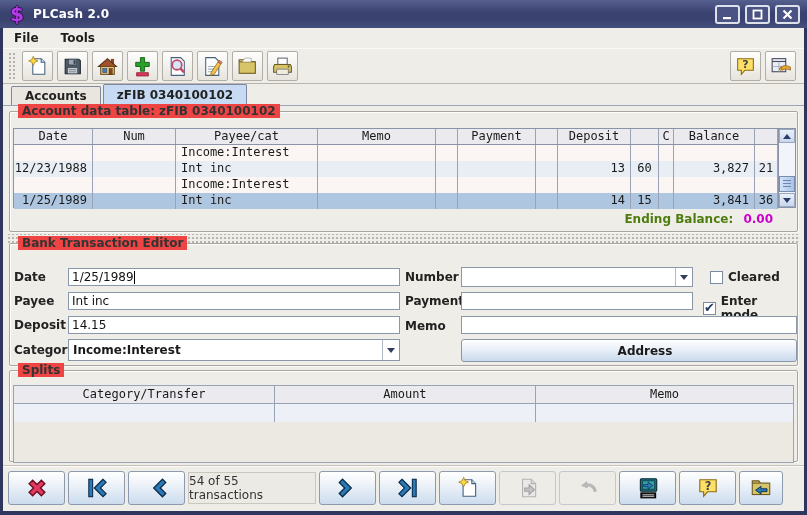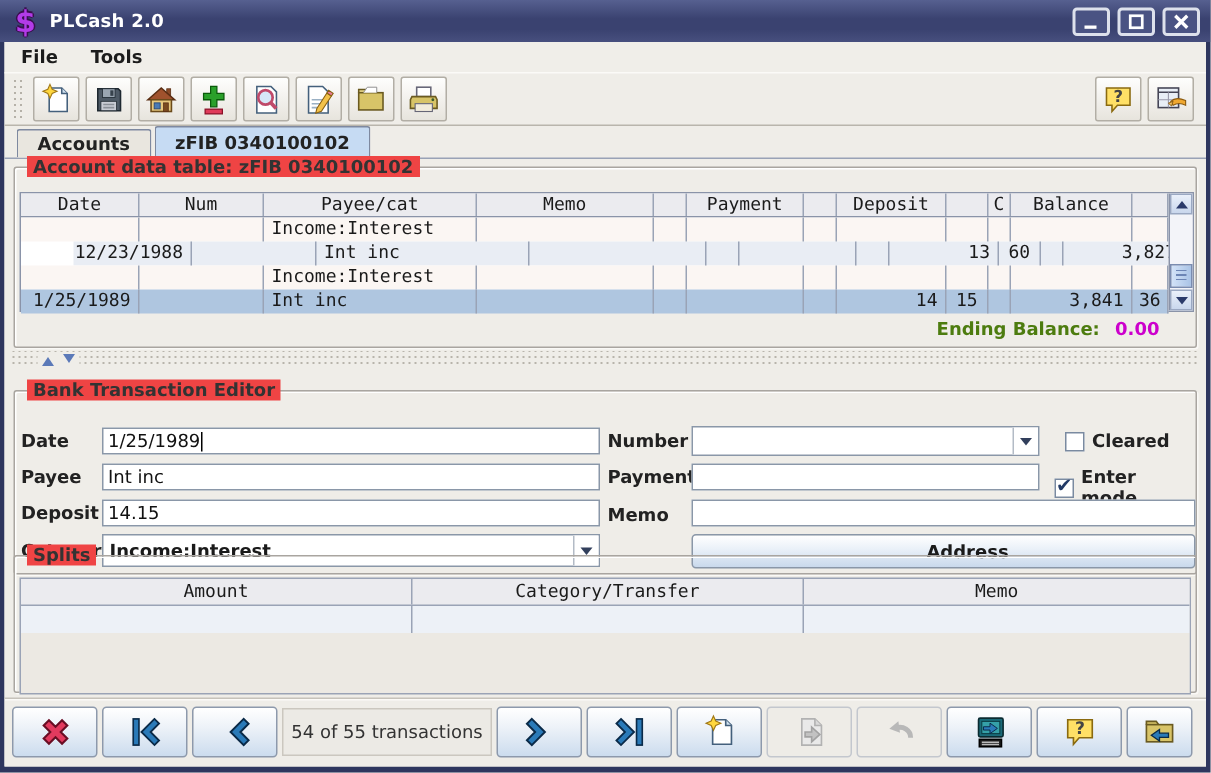--- a/index.html
+++ b/index.html
@@ -89,21 +89,21 @@
   }
   .tgrid{ width:765px; font-family:"DejaVu Sans Mono", monospace; font-size:12px; }
   .trow{
     display:grid; height:16px; line-height:15px;
     grid-template-columns:79px 83px 142px 118px 22px 78px 22px 73px 28px 15px 81px 1fr;
   }
   .trow > div{ border-right:1px solid #9AA3B6; overflow:hidden; white-space:nowrap; }
   .thead{ background:#EBEBEF; border-bottom:1px solid #8A93A8; }
   .thead > div{ text-align:center; }
   .rp{ background:#FBF6F3; }
-  .rb{ background:#E9EDF4;margin-left:35px; }
+  .rb{ background:#E9EDF4; }
   .sel{ background:#AFC6E0 !important; }
   .ar{ text-align:right; padding-right:5px; }
   .al{ text-align:left; padding-left:5px; }
   .ac{ text-align:center; }
   
   .vscroll{ width:17px; border-left:1px solid #8A93A8; background:#F3F4F9;
     display:flex; flex-direction:column; }
   .sb-btn{ height:14px; background:linear-gradient(#EAF0FA,#C9D7ED);
     border:1px solid #9AA8C2; display:flex; align-items:center; justify-content:center; }
   .tri-up{ width:0;height:0;border:4px solid transparent;border-bottom:5px solid #2A3A6A;margin-top:-4px; }
@@ -123,21 +123,21 @@
   
   .divider{
     position:absolute; top:128px; left:4px; right:4px; height:9px;
     background-image:radial-gradient(#B8B4AB 30%, transparent 32%);
     background-size:4px 4px; background-position:0 2px;
   }
   .div-arrows{ position:absolute; left:18px; top:1px; display:flex; gap:6px; background:#EFEDE8; padding:0 3px; }
   .d-up{ width:0;height:0;border:4px solid transparent;border-bottom:6px solid #5B79B8; margin-top:-1px;}
   .d-dn{ width:0;height:0;border:4px solid transparent;border-top:6px solid #5B79B8; margin-top:1px;}
   
-  .grp-editor{ top:154px; height:123px; }
+  .grp-editor{ top:137px; height:123px; }
   .f-label{ position:absolute; font-weight:bold; color:#222; line-height:18px; }
   .tfield{
     position:absolute; height:18px; border:1px solid #8A97A8; background:#fff;
     font-family:"DejaVu Sans", sans-serif; font-size:12px; padding:0 3px; color:#111;
   }
   input.tfield{ outline:none; }
   .caret{ position:absolute; width:1px; height:13px; background:#000; top:3px; }
   .combo{
     position:absolute; border:1px solid #8A97A8; background:#fff;
     display:flex; align-items:center;
@@ -190,21 +190,21 @@
     width:57px; height:34px; border:1px solid #8D99AC; border-radius:3px;
     background:linear-gradient(#FFFFFF,#EDF2F8 40%,#CCDCEE);
     display:flex; align-items:center; justify-content:center; flex:0 0 auto;
   }
   .nav-btn svg{ width:24px; height:24px; }
   .nav-btn.disabled{
     background:#EEECE7; border-color:#C3C7CE;
   }
   .nav-btn.last{ width:44px; }
   .status-panel{
-    width:140px; height:32px; margin-top:1px; flex:0 0 auto;
+    width:128px; height:32px; margin-top:1px; flex:0 0 auto;
     background:#ECEAE5; border:1px solid #CBC7BF;
     display:flex; align-items:center; justify-content:center;
     color:#333; font-size:12px;
   }
   
 </style>
 </head>
 <body>
 
 <div class="titlebar">
@@ -478,22 +478,22 @@
       <span class="f-label" style="left:395px; top:73px;">Memo</span>
       <input class="tfield" style="left: 451px; top: 72px; width: 336px;" value="">
 
       <div class="btn-address" style="left:451px; top:95px; width:336px;padding-left:32px;">Address</div>
     </div>
 
     <div class="groupbox grp-splits">
       <span class="grp-title">Splits</span>
       <div class="sp-table">
         <div class="sp-row sp-head">
+          <div>Category/Transfer</div>
           <div>Amount</div>
-          <div>Category/Transfer</div>
           <div>Memo</div>
         </div>
         <div class="sp-row sp-body">
           <div></div>
           <div></div>
           <div></div>
         </div>
         <div class="sp-rest"></div>
       </div>
     </div>

